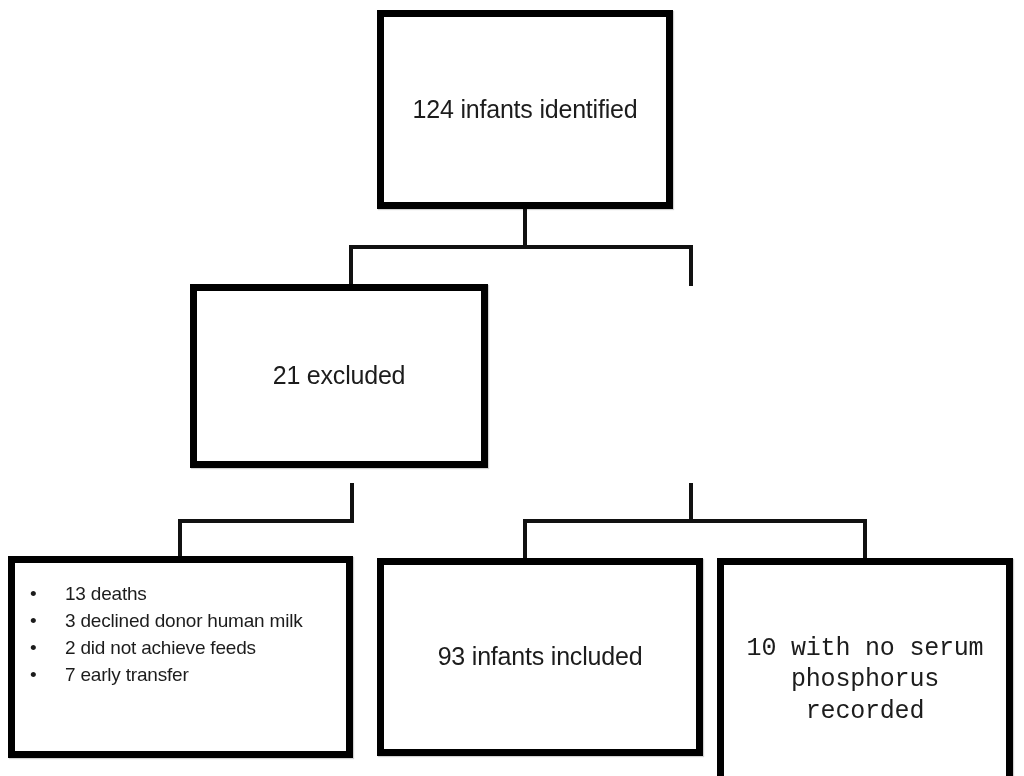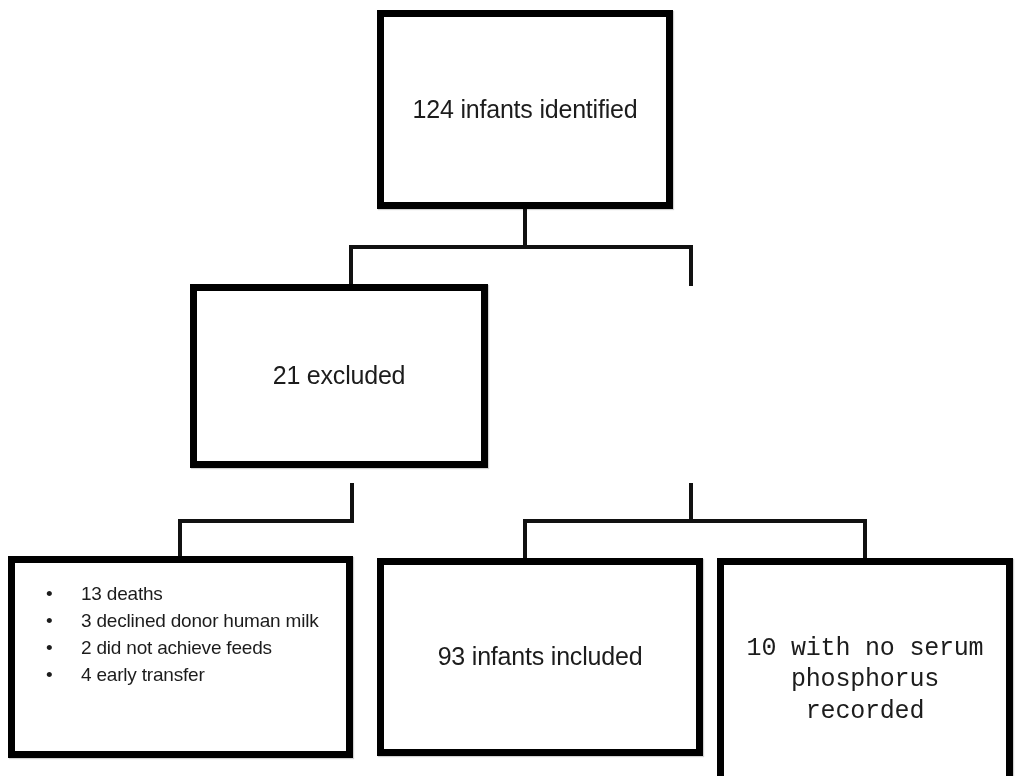--- a/index.html
+++ b/index.html
@@ -40,21 +40,21 @@
   #node-eligible   { left: 543px; top: 284px; width: 298px; height: 200px; }
   #node-reasons    { left: 8px;   top: 556px; width: 345px; height: 202px;
                      align-items: flex-start; justify-content: flex-start; text-align: left; }
   #node-included   { left: 377px; top: 558px; width: 326px; height: 198px; }
   #node-nophos     { left: 717px; top: 558px; width: 296px; height: 244px; font-family: Liberation Mono, monospace; }
 
   
   .reasons-list {
     list-style: none;
     margin: 0;
-    padding: 17px 4px 0 16px;
+    padding: 17px 4px 0 0;
     width: 100%;
   }
   .reasons-list li {
     position: relative;
     padding-left: 50px;
     font-size: 19px;
     line-height: 27px;
     letter-spacing: -0.2px;
     color: #1c1c1c;
   }
@@ -119,21 +119,21 @@
   <div class="node" id="node-excluded">
     <div class="node-label">21 excluded</div>
   </div>
 
 
   <div class="node" id="node-reasons">
     <ul class="reasons-list">
       <li>13 deaths</li>
       <li>3 declined donor human milk</li>
       <li>2 did not achieve feeds</li>
-      <li>4 early transfer</li>
+      <li>7 early transfer</li>
     </ul>
   </div>
 
   <div class="node" id="node-included">
     <div class="node-label">93 infants included</div>
   </div>
 
   <div class="node" id="node-nophos">
     <div class="node-label" style="padding: 0 20px;">10 with no serum phosphorus recorded</div>
   </div>

